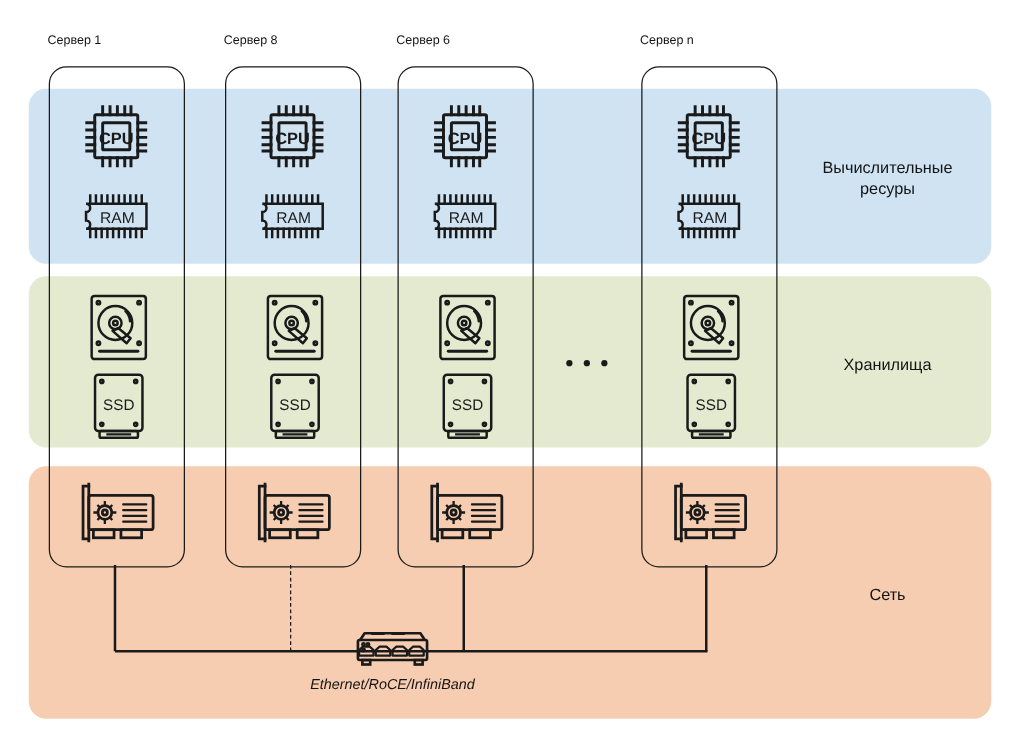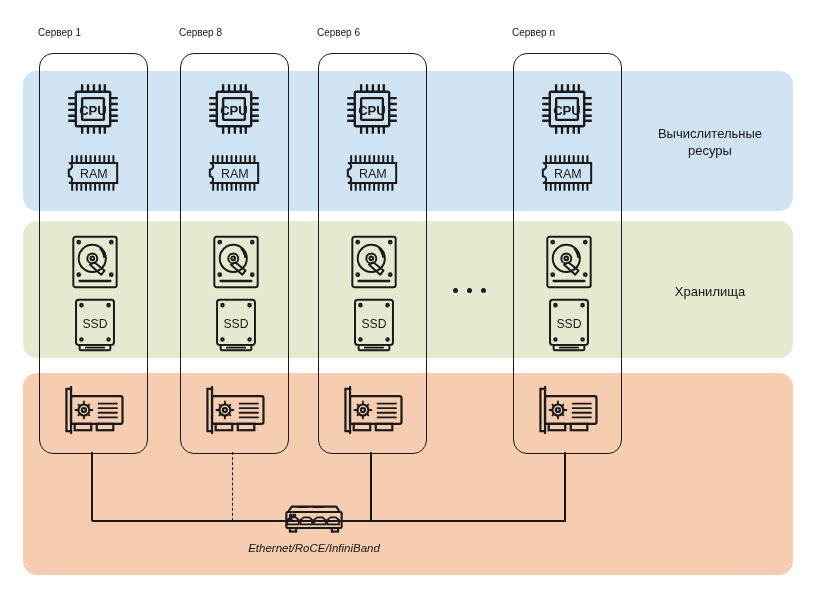--- a/index.html
+++ b/index.html
@@ -39,20 +39,23 @@
   <div class="band" style="left:23px;top:71px;width:770px;height:140px;background:#cfe3f3;"></div>
   <div class="band" style="left:23px;top:221px;width:770px;height:137px;background:#e3ead0;"></div>
   <div class="band" style="left:23px;top:373px;width:770px;height:202px;background:#f6cdb0;"></div>
 
   <div class="band-label" style="left:630px;top:283px;width:160px;">
     <div>Хранилища</div>
   </div>
   <div class="band-label" style="left:630px;top:125px;width:160px;">
     <div>Вычислительные</div>
     <div>ресуры</div>
+  </div>
+  <div class="band-label" style="left:630px;top:467px;width:160px;">
+    <div>Сеть</div>
   </div>
 
   <div class="wire wire-h" style="left:92px;top:520px;width:474px;"></div>
 
   <div class="wire wire-v" style="left:91px;top:452px;height:69px;"></div>
 
   <div class="wire-dash" style="left:232px;top:452px;height:69px;"></div>
 
   <div class="wire wire-v" style="left:370px;top:452px;height:69px;"></div>
 

